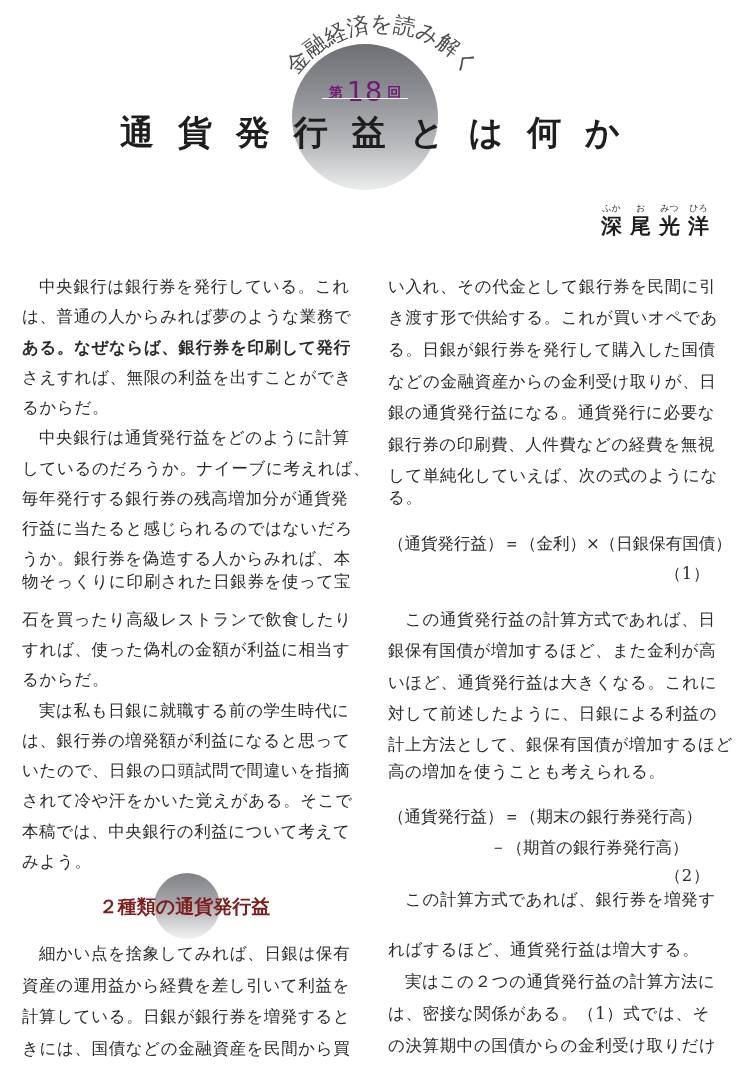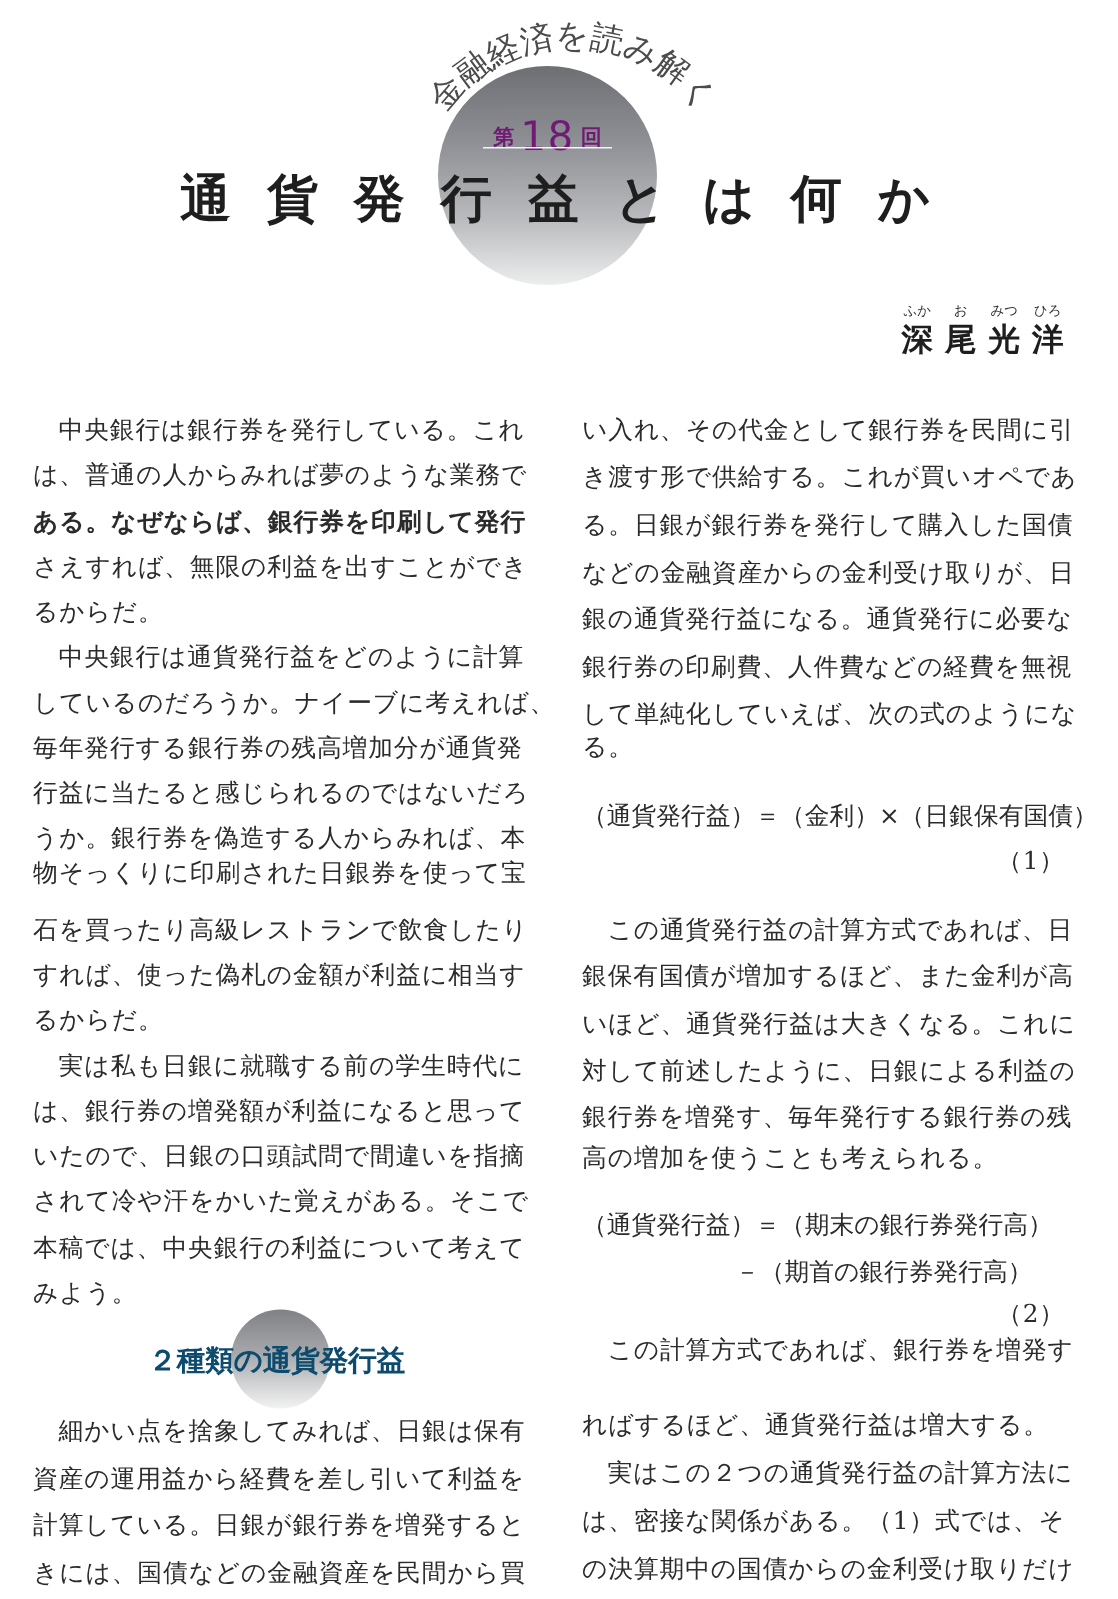--- a/index.html
+++ b/index.html
@@ -24,21 +24,21 @@
   .author .kj { font-size:21px; font-weight:bold; color:#1e1e1e; line-height:24px; }
   .col { font-size:16.5px; letter-spacing:0.6px; color:#2b2b2b; }
   .line { position:absolute; white-space:nowrap; line-height:20px; }
   .lc { left:22px; width:325px; }
   .rc { left:388px; width:325px; }
   .ind { text-indent:17px; }
   .right-align { text-align:right; }
   .circle-small { left:154px; top:873px; width:66px; height:66px; border-radius:50%;
     background: linear-gradient(180deg,#7f8185 0%,#a6a8ab 45%,#d8d9da 80%,#f2f2f2 100%); }
   .sec-head { left:22px; width:325px; top:894px; text-align:center;
-    font-family:"DejaVu Sans","Liberation Sans",sans-serif; font-weight:bold; font-size:19px; color:#0c4a6e; }
+    font-family:"DejaVu Sans","Liberation Sans",sans-serif; font-weight:bold; font-size:19px; color:#7f1d1d; }
 </style>
 </head>
 <body>
 
 <div class="abs circle-big"></div>
 
 <svg class="abs series-arc" viewBox="0 0 240 120">
   <defs>
     <path id="arcPath" d="M 22,105 A 100,92 0 0 1 218,105"></path>
   </defs>
@@ -131,21 +131,21 @@
   <div class="line rc" style="top:466px">して単純化していえば、次の式のようにな</div>
   <div class="line rc" style="top:488px">る。</div>
 
   <div class="line rc" style="top:534px; letter-spacing:0">（通貨発行益）＝（金利）×（日銀保有国債）</div>
   <div class="line rc right-align" style="top:564px; width:322px">（1）</div>
 
   <div class="line rc ind" style="top:610px">この通貨発行益の計算方式であれば、日</div>
   <div class="line rc" style="top:641px">銀保有国債が増加するほど、また金利が高</div>
   <div class="line rc" style="top:673px">いほど、通貨発行益は大きくなる。これに</div>
   <div class="line rc" style="top:704px">対して前述したように、日銀による利益の</div>
-  <div class="line rc" style="top:735px">銀行券を増発す、毎年発行する銀行券の残</div>
+  <div class="line rc" style="top:735px">計上方法として、銀保有国債が増加するほど</div>
   <div class="line rc" style="top:762px">高の増加を使うことも考えられる。</div>
 
   <div class="line rc" style="top:807px; letter-spacing:0">（通貨発行益）＝（期末の銀行券発行高）</div>
   <div class="line" style="top:838px; left:490px; letter-spacing:0">－（期首の銀行券発行高）</div>
   <div class="line rc right-align" style="top:866px; width:322px">（2）</div>
 
   <div class="line rc ind" style="top:890px">この計算方式であれば、銀行券を増発す</div>
   <div class="line rc" style="top:940px">ればするほど、通貨発行益は増大する。</div>
   <div class="line rc ind" style="top:972px">実はこの２つの通貨発行益の計算方法に</div>
   <div class="line rc" style="top:1004px">は、密接な関係がある。（1）式では、そ</div>

